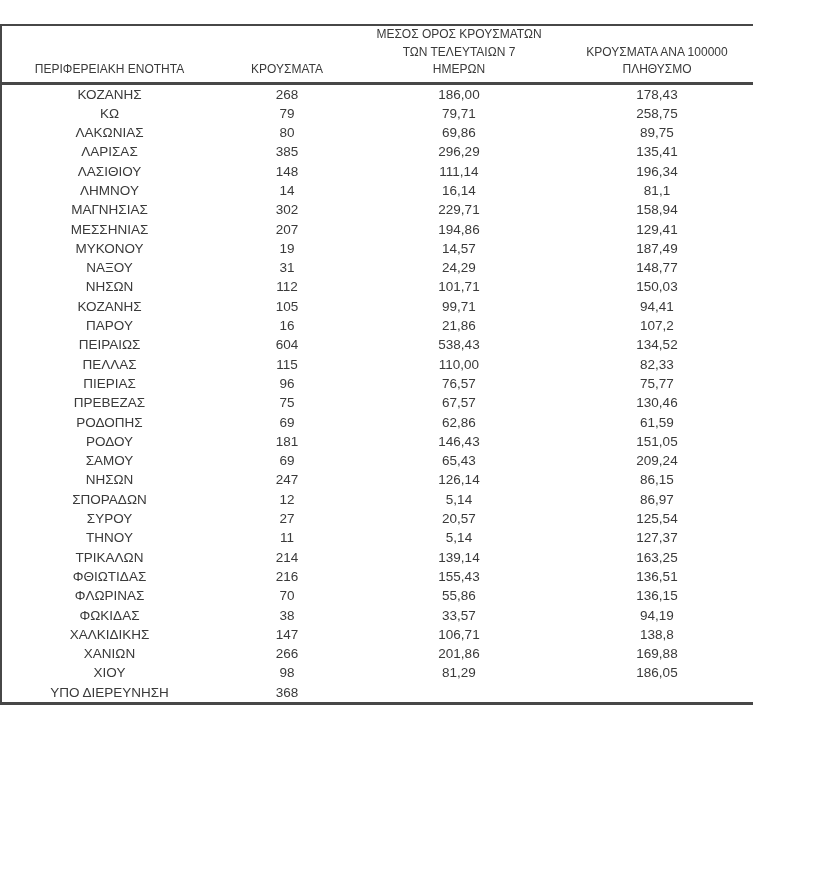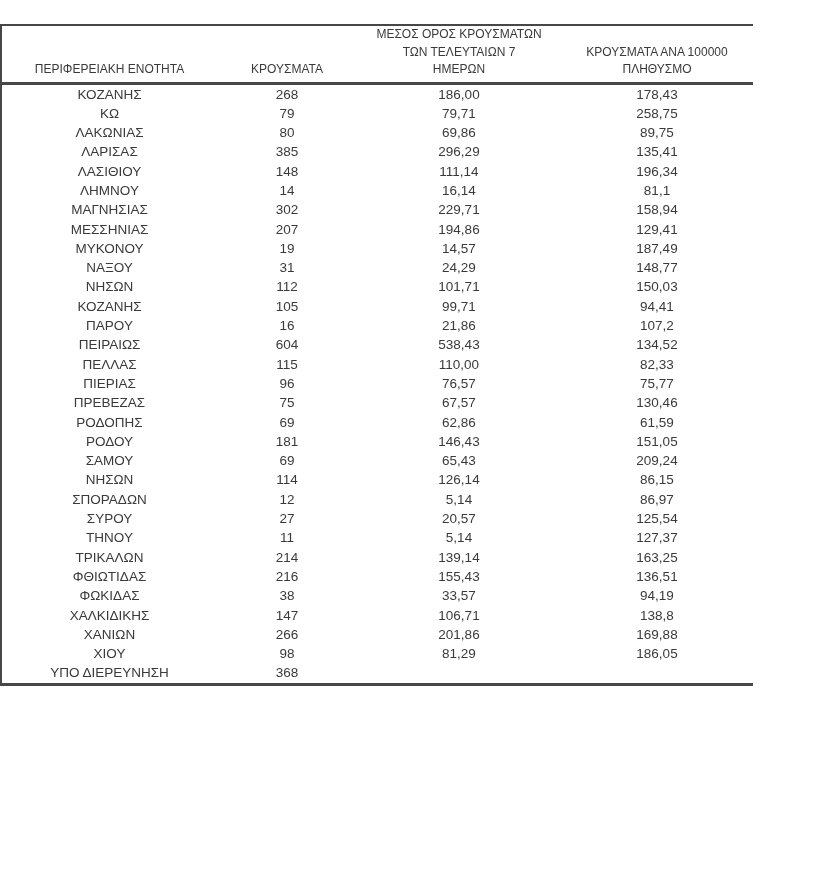--- a/index.html
+++ b/index.html
@@ -207,21 +207,21 @@
           <td>151,05</td>
         </tr>
         <tr>
           <td>ΣΑΜΟΥ</td>
           <td>69</td>
           <td>65,43</td>
           <td>209,24</td>
         </tr>
         <tr>
           <td>ΝΗΣΩΝ</td>
-          <td>114</td>
+          <td>247</td>
           <td>126,14</td>
           <td>86,15</td>
         </tr>
         <tr>
           <td>ΣΠΟΡΑΔΩΝ</td>
           <td>12</td>
           <td>5,14</td>
           <td>86,97</td>
         </tr>
         <tr>
@@ -242,20 +242,26 @@
           <td>139,14</td>
           <td>163,25</td>
         </tr>
         <tr>
           <td>ΦΘΙΩΤΙΔΑΣ</td>
           <td>216</td>
           <td>155,43</td>
           <td>136,51</td>
         </tr>
         <tr>
+          <td>ΦΛΩΡΙΝΑΣ</td>
+          <td>70</td>
+          <td>55,86</td>
+          <td>136,15</td>
+        </tr>
+        <tr>
           <td>ΦΩΚΙΔΑΣ</td>
           <td>38</td>
           <td>33,57</td>
           <td>94,19</td>
         </tr>
         <tr>
           <td>ΧΑΛΚΙΔΙΚΗΣ</td>
           <td>147</td>
           <td>106,71</td>
           <td>138,8</td>

